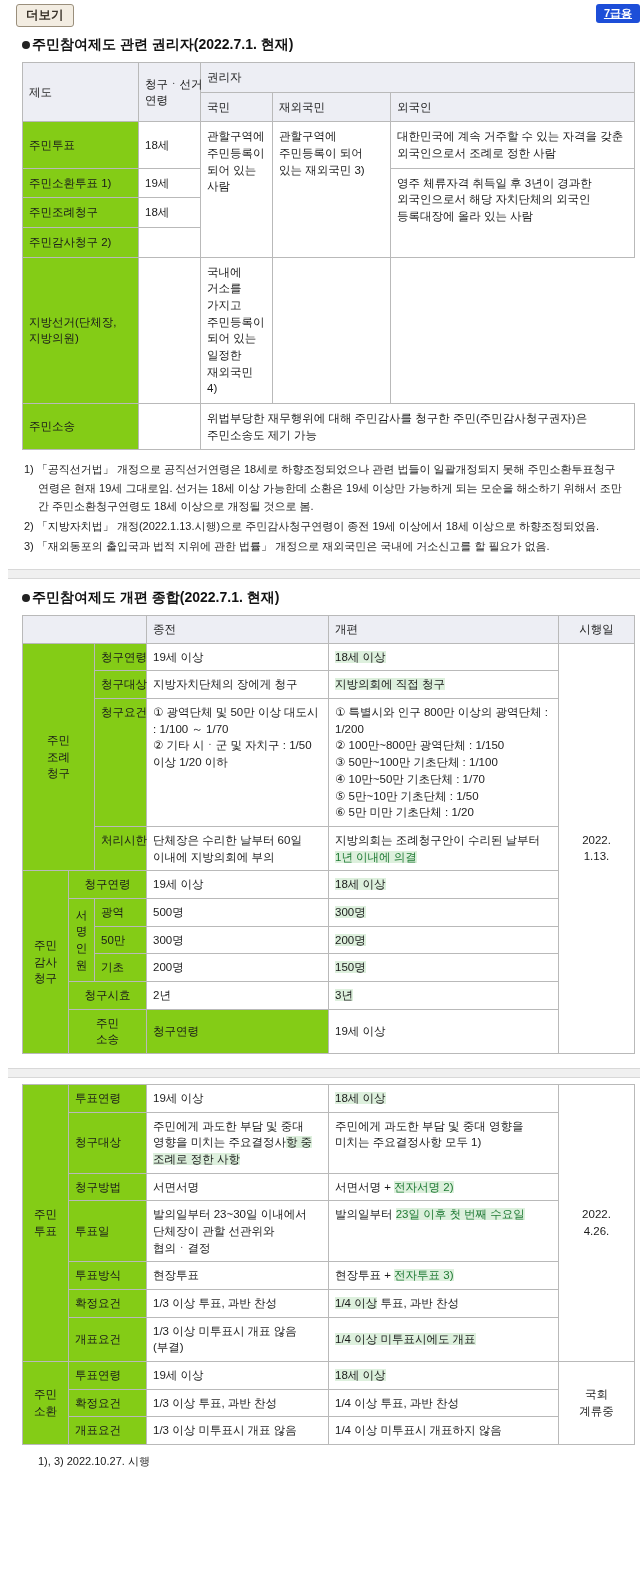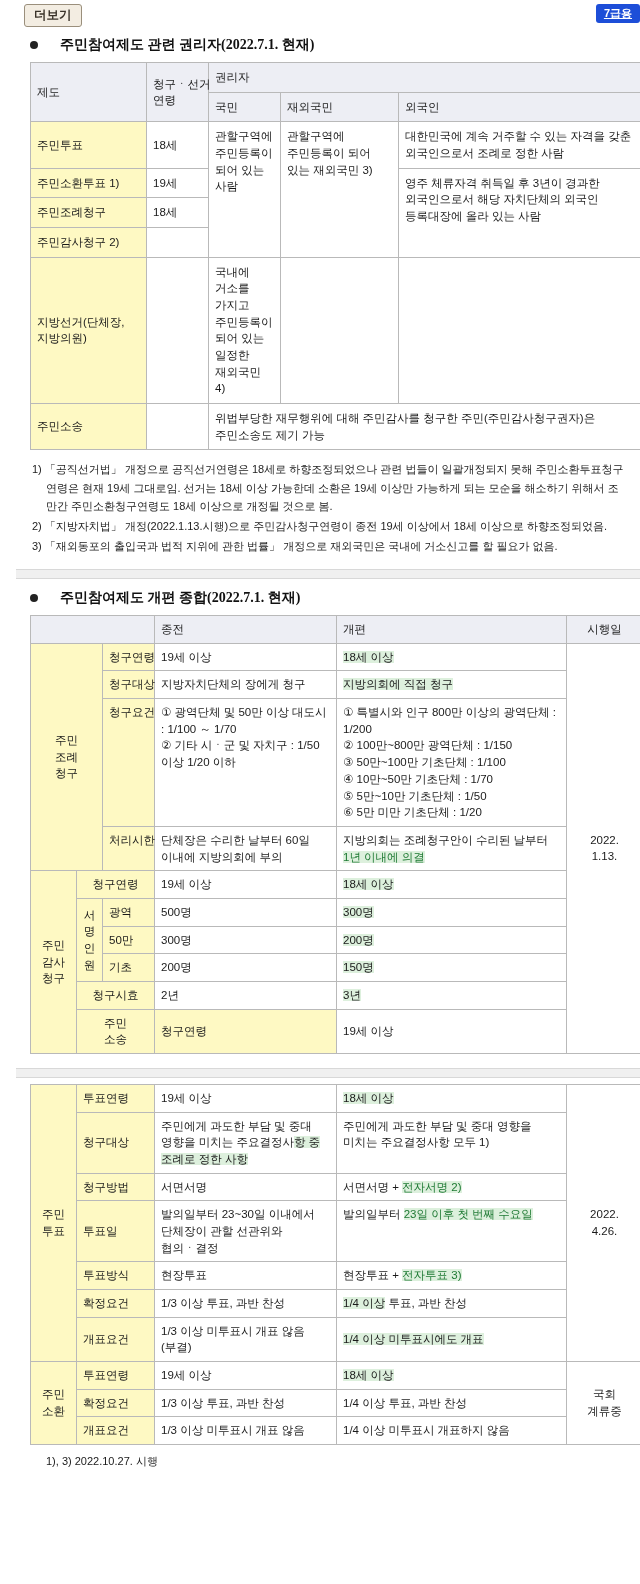--- a/index.html
+++ b/index.html
@@ -3,58 +3,58 @@
 <meta charset="utf-8">
 <style>
   html,body{margin:0;padding:0;}
   body{
     width:640px;
     font-family:"Liberation Sans","DejaVu Sans",sans-serif;
     background:#ffffff;
     color:#1a1a1a;
     font-size:12px;
   }
-  .page{width:640px;position:relative;box-sizing:border-box;padding:0 0 10px 16px;}
+  .page{width:640px;position:relative;box-sizing:border-box;padding:0 0 10px 8px;}
 
   
   .topbar{position:relative;height:26px;}
   .badge-more{
     position:absolute;left:8px;top:4px;
     background:#f3ede2;border:1px solid #9a8f7c;border-radius:3px;
     padding:2px 9px;font-size:12.5px;font-weight:bold;color:#3a332a;
   }
   .badge-grade{
     position:absolute;right:0;top:4px;
     background:#1d4ed8;border-radius:3px;color:#ffffff;
     padding:2px 8px;font-size:11px;font-weight:bold;text-decoration:underline;
   }
 
   
   .sec-head{
-    display:flex;align-items:center;gap:22px;
-    margin:10px 0 8px 14px;font-size:14px;font-weight:bold;color:#111;font-family:Liberation Serif, serif;
+    display:flex;align-items:center;gap:2px;
+    margin:10px 0 8px 14px;font-size:14px;font-weight:bold;color:#111;
   }
   .sec-head .dot{
     width:8px;height:8px;border-radius:50%;background:#222;display:inline-block;
   }
 
   
   table{border-collapse:collapse;width:612px;margin:0 0 0 14px;table-layout:fixed;}
   td,th{
     border:1px solid #b9b9b9;
     padding:6px 6px;
     font-size:11.5px;
     line-height:1.45;
     vertical-align:top;
     text-align:left;
     font-weight:normal;
     word-break:keep-all;
   }
   .hdr{background:#edeef4;}
-  .lbl{background:#fef9c3;}
+  .lbl{background:#84cc16;}
   .center{text-align:center;}
   .vmid{vertical-align:middle;}
 
   
   .notes{margin:10px 14px 0 16px;font-size:11px;line-height:1.65;color:#222;}
   .notes p{margin:0 0 2px 0;text-indent:-14px;padding-left:14px;}
 
   
   .divider{
     height:8px;background:#f0f0f0;border-top:1px solid #d8d8d8;border-bottom:1px solid #d8d8d8;

